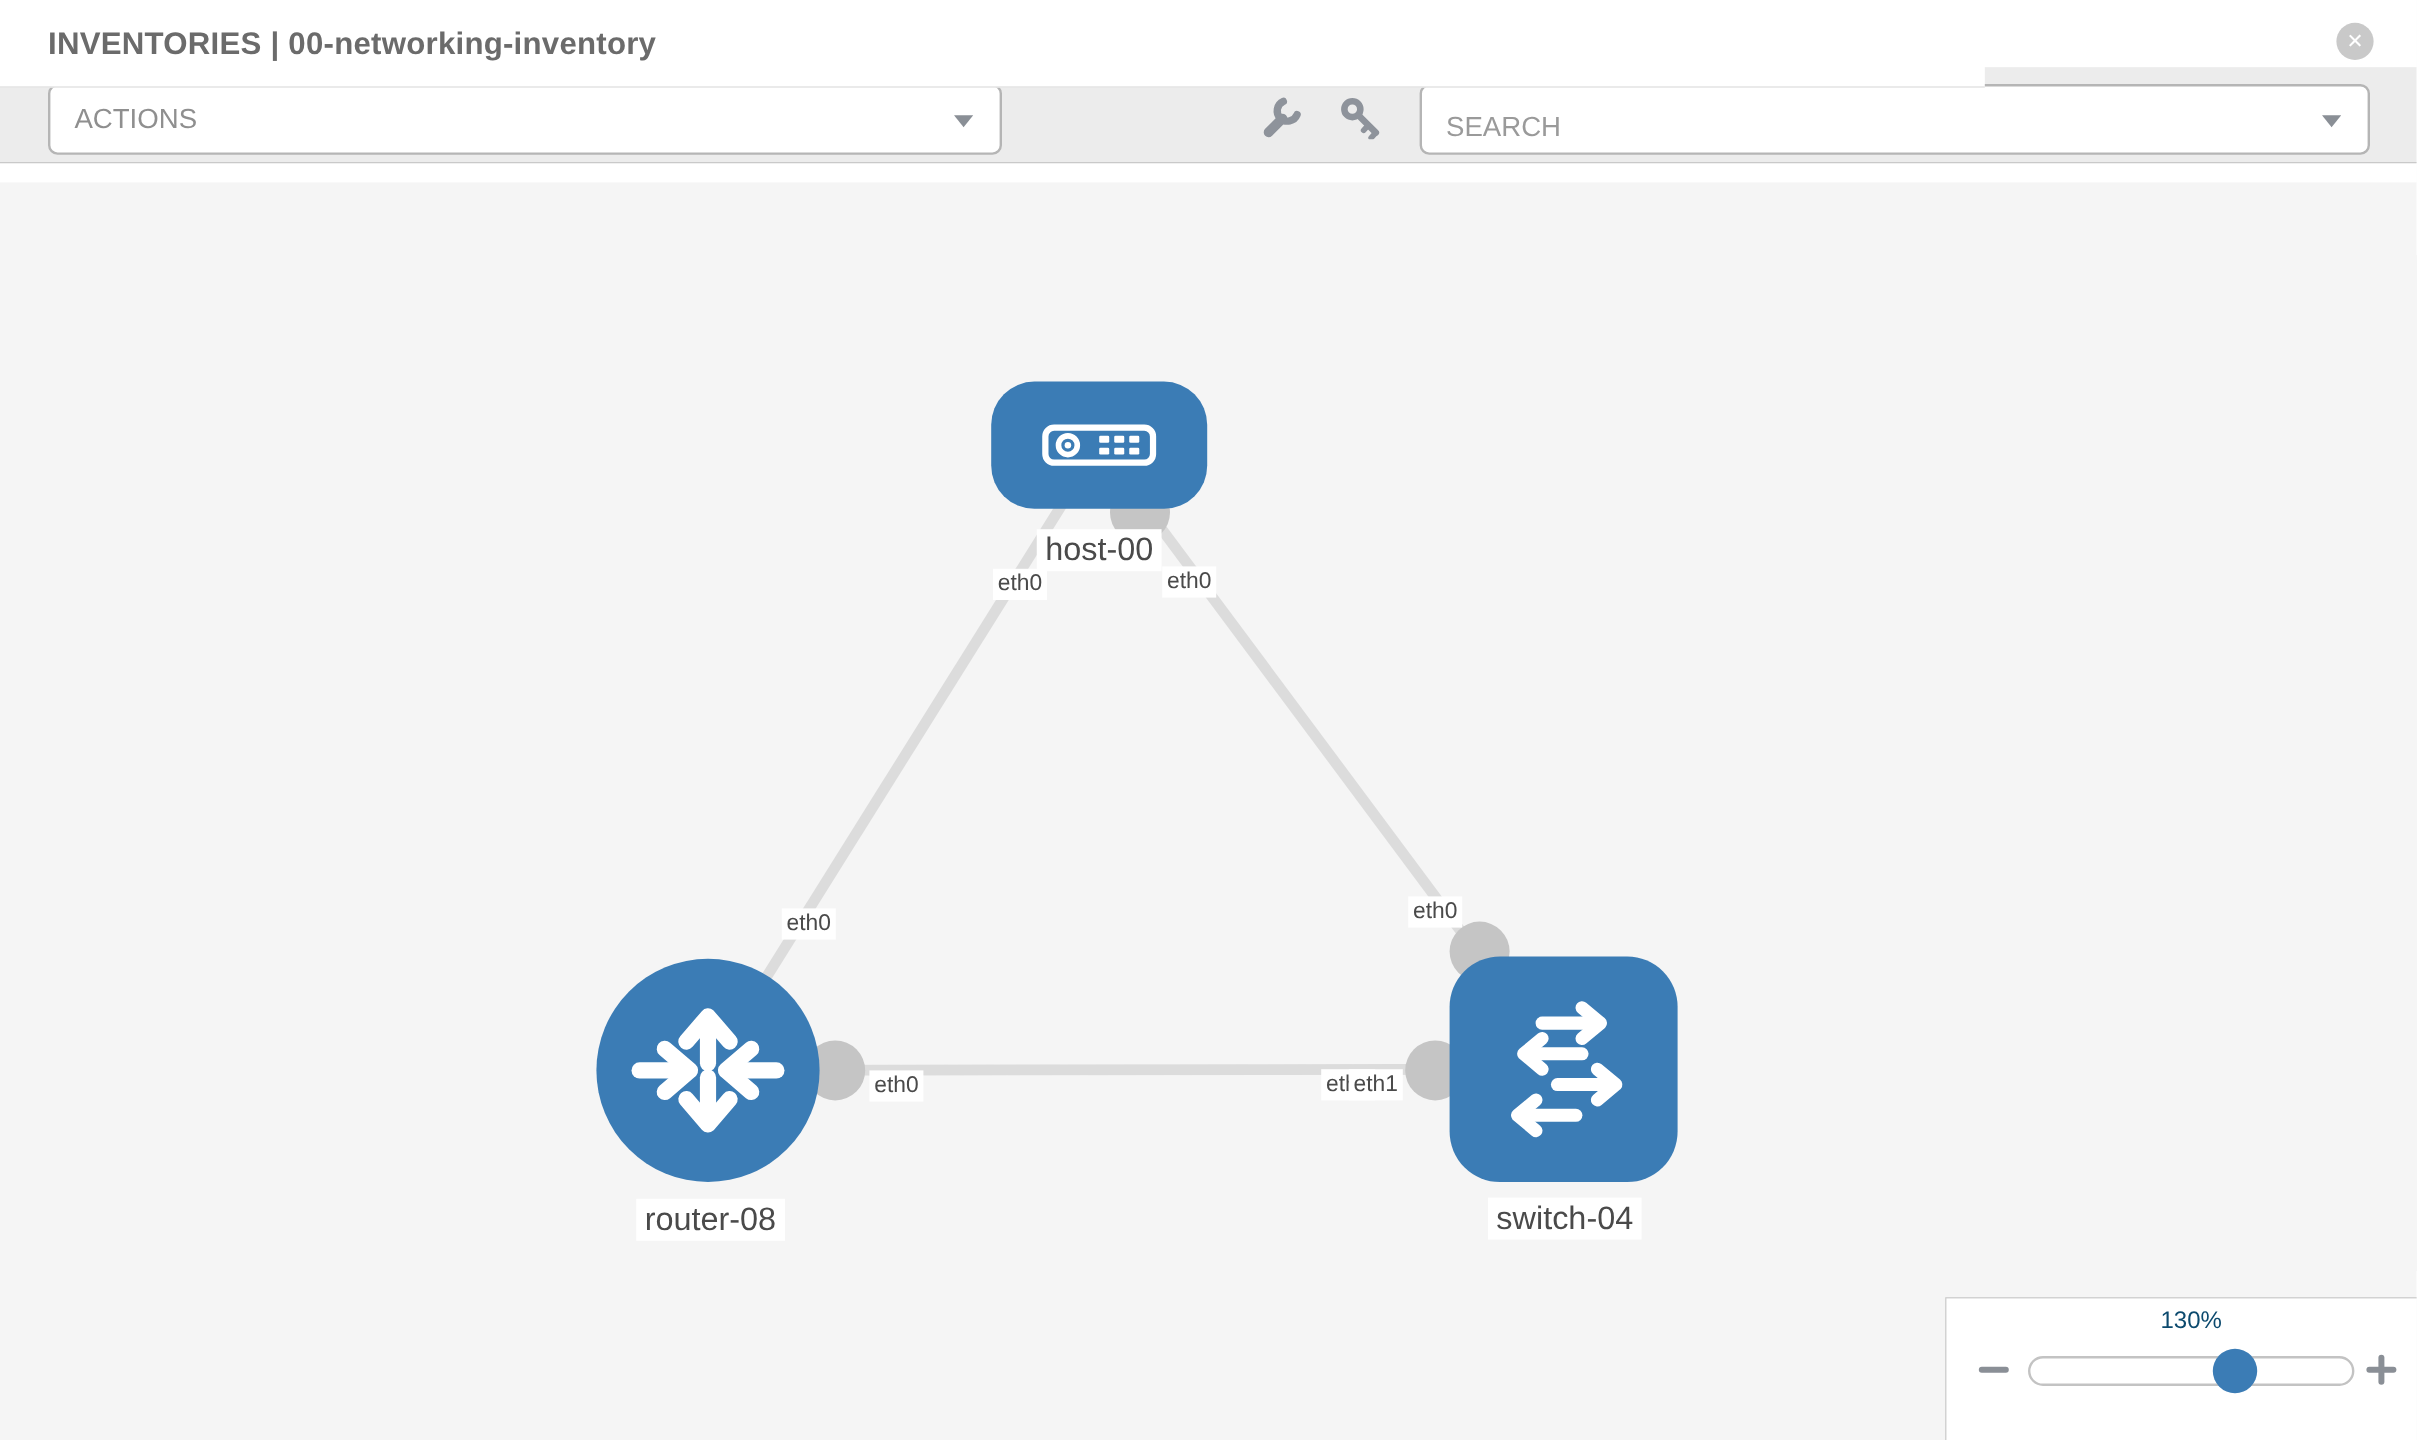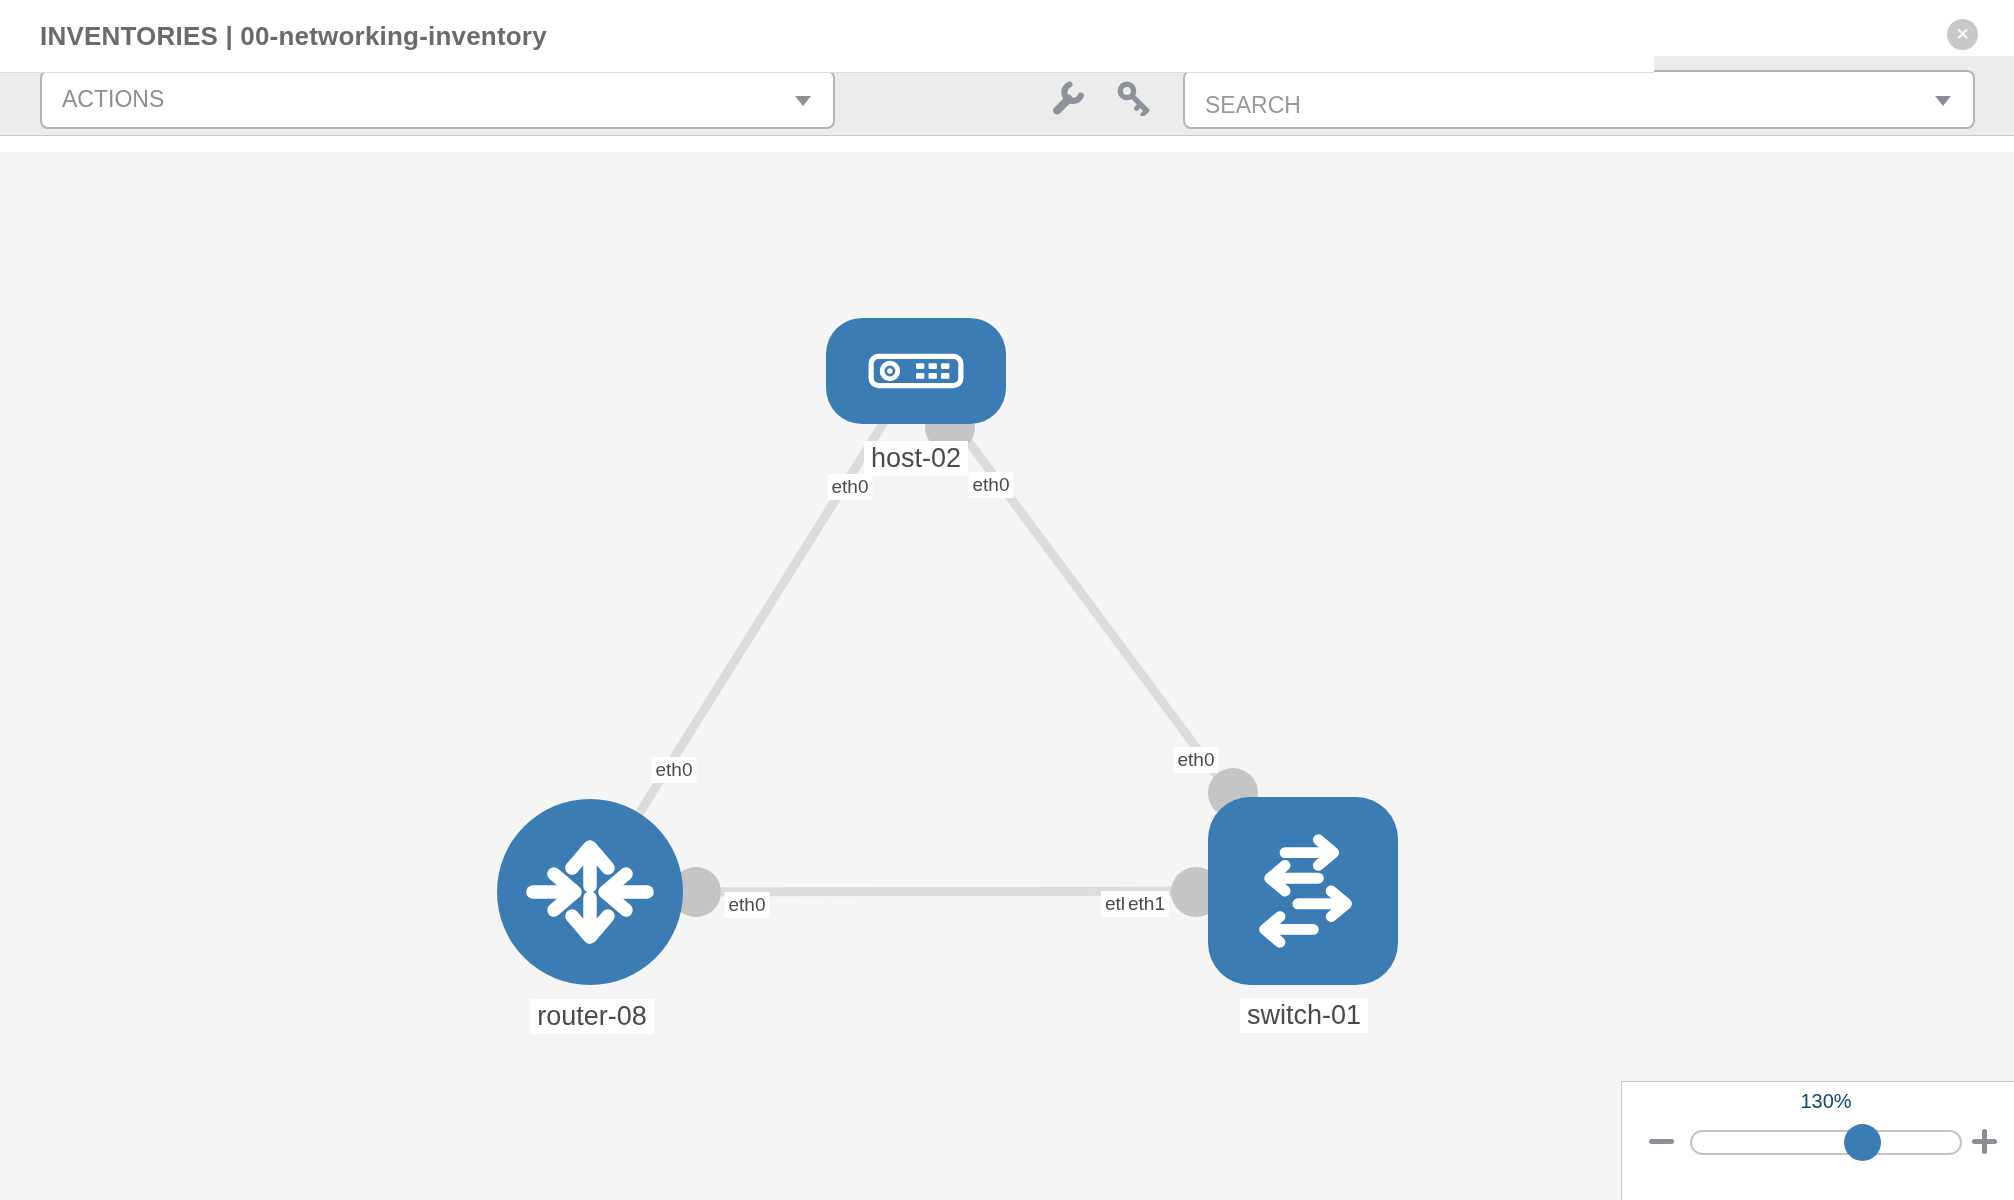--- a/index.html
+++ b/index.html
@@ -114,23 +114,23 @@
         <path d="M62 10 L74 20 L62 30"></path>
       <path d="M62 40 H28"></path>
         <path d="M36 30 L24 40 L36 50"></path>
       <path d="M46 60 H80"></path>
         <path d="M72 50 L84 60 L72 70"></path>
       <path d="M58 80 H24"></path>
         <path d="M32 70 L20 80 L32 90"></path>
     </svg>
   </div>
 
-  <div class="chip node-label" style="left:916px;top:441px;">host-02</div>
+  <div class="chip node-label" style="left:916px;top:441px;">host-00</div>
   <div class="chip node-label" style="left:592px;top:999px;">router-08</div>
-  <div class="chip node-label" style="left:1304px;top:998px;">switch-01</div>
+  <div class="chip node-label" style="left:1304px;top:998px;">switch-04</div>
 
   <div class="chip if-label if-center" style="left:850px;top:455px;">eth0</div>
   <div class="chip if-label if-center" style="left:991px;top:453px;">eth0</div>
   <div class="chip if-label if-center" style="left:674px;top:738px;">eth0</div>
   <div class="chip if-label if-center" style="left:1196px;top:728px;">eth0</div>
   <div class="chip if-label if-center" style="left:747px;top:873px;">eth0</div>
   <div class="chip if-label" style="left:1101px;top:872px;">eth0</div>
   <div class="chip if-label" style="left:1124px;top:872px;text-align:center;">eth1</div>
 
   <div class="zoom-panel">

